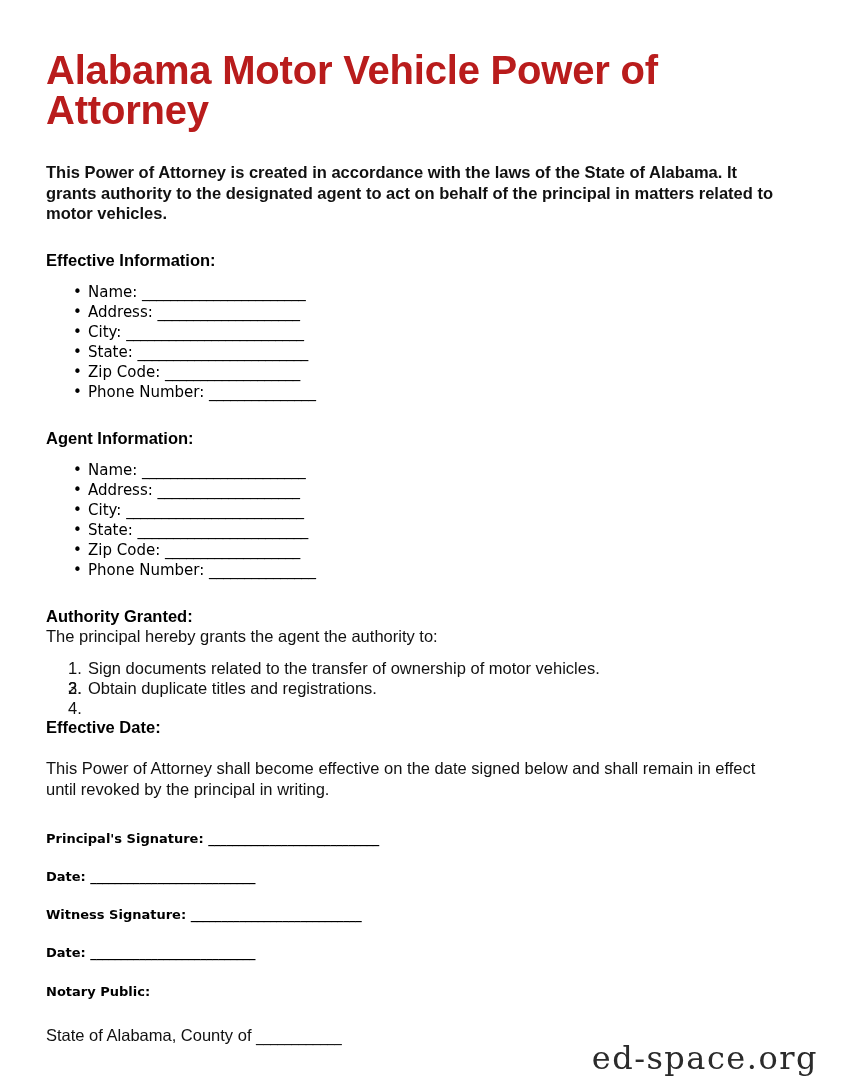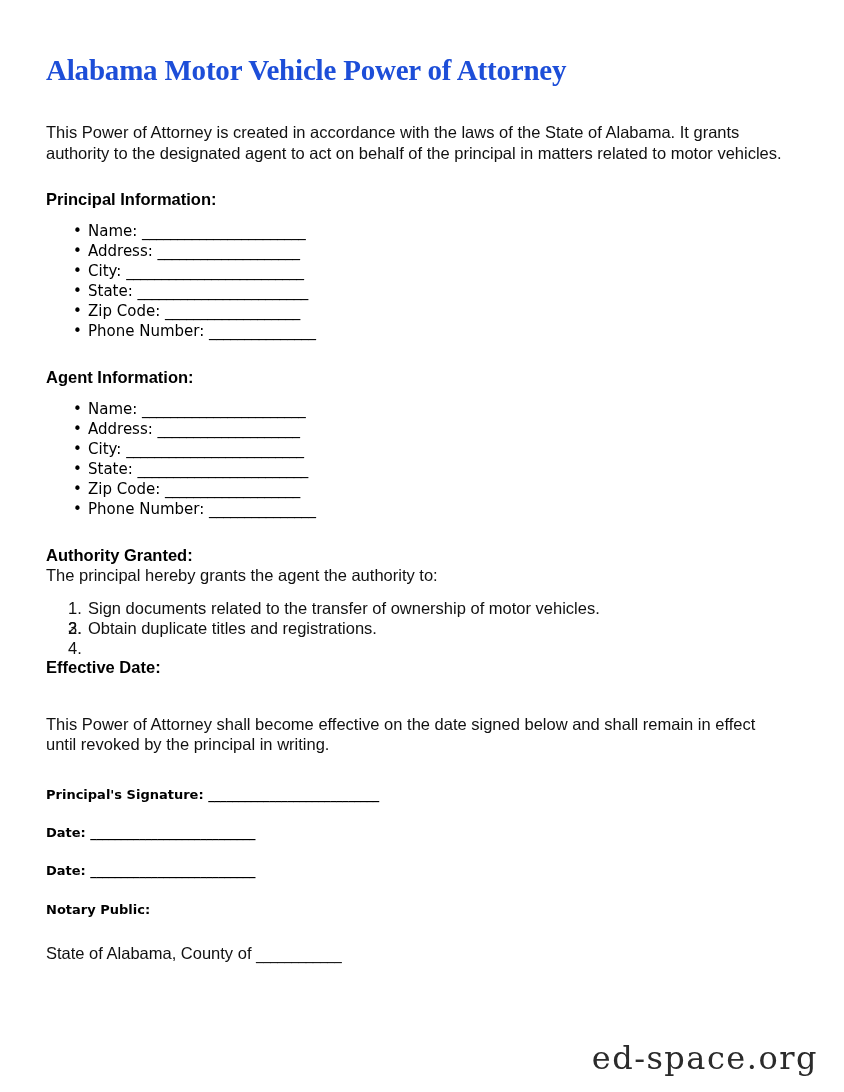--- a/index.html
+++ b/index.html
@@ -27,46 +27,47 @@
 
   .content {
     position: absolute;
     left: 46px;
     top: 50px;
     width: 752px;
   }
 
   
   .doc-title {
-    font-family: Liberation Serif, serif;
-    font-weight: bold;
-    font-size: 29px;
+    font-family: Liberation Sans, sans-serif;
+    font-weight: bold;
+    font-size: 40px;
     line-height: 40px;
     letter-spacing: -0.2px;
     margin: 0 0 0 0;
     width: 640px;
-    color: #1d4ed8;
+    color: #b91c1c;
   }
 
   
   .para {
     font-family: "Liberation Sans", sans-serif;
     font-size: 16.5px;
     line-height: 20.5px;
     margin: 0;
     color: #111;
   }
   .para-intro {
     margin-top: 32px;
     width: 742px;
+    font-weight: bold;
   }
   .para-lead {
   }
   .para-effective {
-    margin-top: 37px;
+    margin-top: 21px;
     width: 742px;
   }
 
   
   .section-heading {
     font-family: "Liberation Sans", sans-serif;
     font-weight: bold;
     font-size: 16.5px;
     line-height: 20px;
     margin: 0;
@@ -178,21 +179,21 @@
 </head>
 <body>
 
 <div class="page">
   <div class="content">
 
     <h1 class="doc-title">Alabama Motor Vehicle Power of Attorney</h1>
 
     <p class="para para-intro">This Power of Attorney is created in accordance with the laws of the State of Alabama. It grants authority to the designated agent to act on behalf of the principal in matters related to motor vehicles.</p>
 
-    <h2 class="section-heading sh-principal">Principal Information:</h2>
+    <h2 class="section-heading sh-principal">Effective Information:</h2>
     <ul class="field-list">
       <li>
         <span class="bullet-dot">•</span><span>Name:</span> <span class="blank">_______________________</span>
       </li>
       <li>
         <span class="bullet-dot">•</span><span>Address:</span> <span class="blank">____________________</span>
       </li>
       <li>
         <span class="bullet-dot">•</span><span>City:</span> <span class="blank">_________________________</span>
       </li>
@@ -248,20 +249,23 @@
 
     <h2 class="section-heading sh-effective">Effective Date:</h2>
     <p class="para para-effective">This Power of Attorney shall become effective on the date signed below and shall remain in effect until revoked by the principal in writing.</p>
 
     <div class="sig-row sig-principal">
       <span>Principal's Signature:</span> <span class="blank">____________________________</span>
     </div>
     <div class="sig-row sig-date1">
       <span>Date:</span> <span class="blank">___________________________</span>
     </div>
+    <div class="sig-row sig-witness">
+      <span>Witness Signature:</span> <span class="blank">____________________________</span>
+    </div>
     <div class="sig-row sig-date2">
       <span>Date:</span> <span class="blank">___________________________</span>
     </div>
 
     <div class="sig-row sig-notary">Notary Public:</div>
     <div class="notary-line">
       <span>State of Alabama, County of</span> <span class="blank">____________</span>
     </div>
 
   </div>

